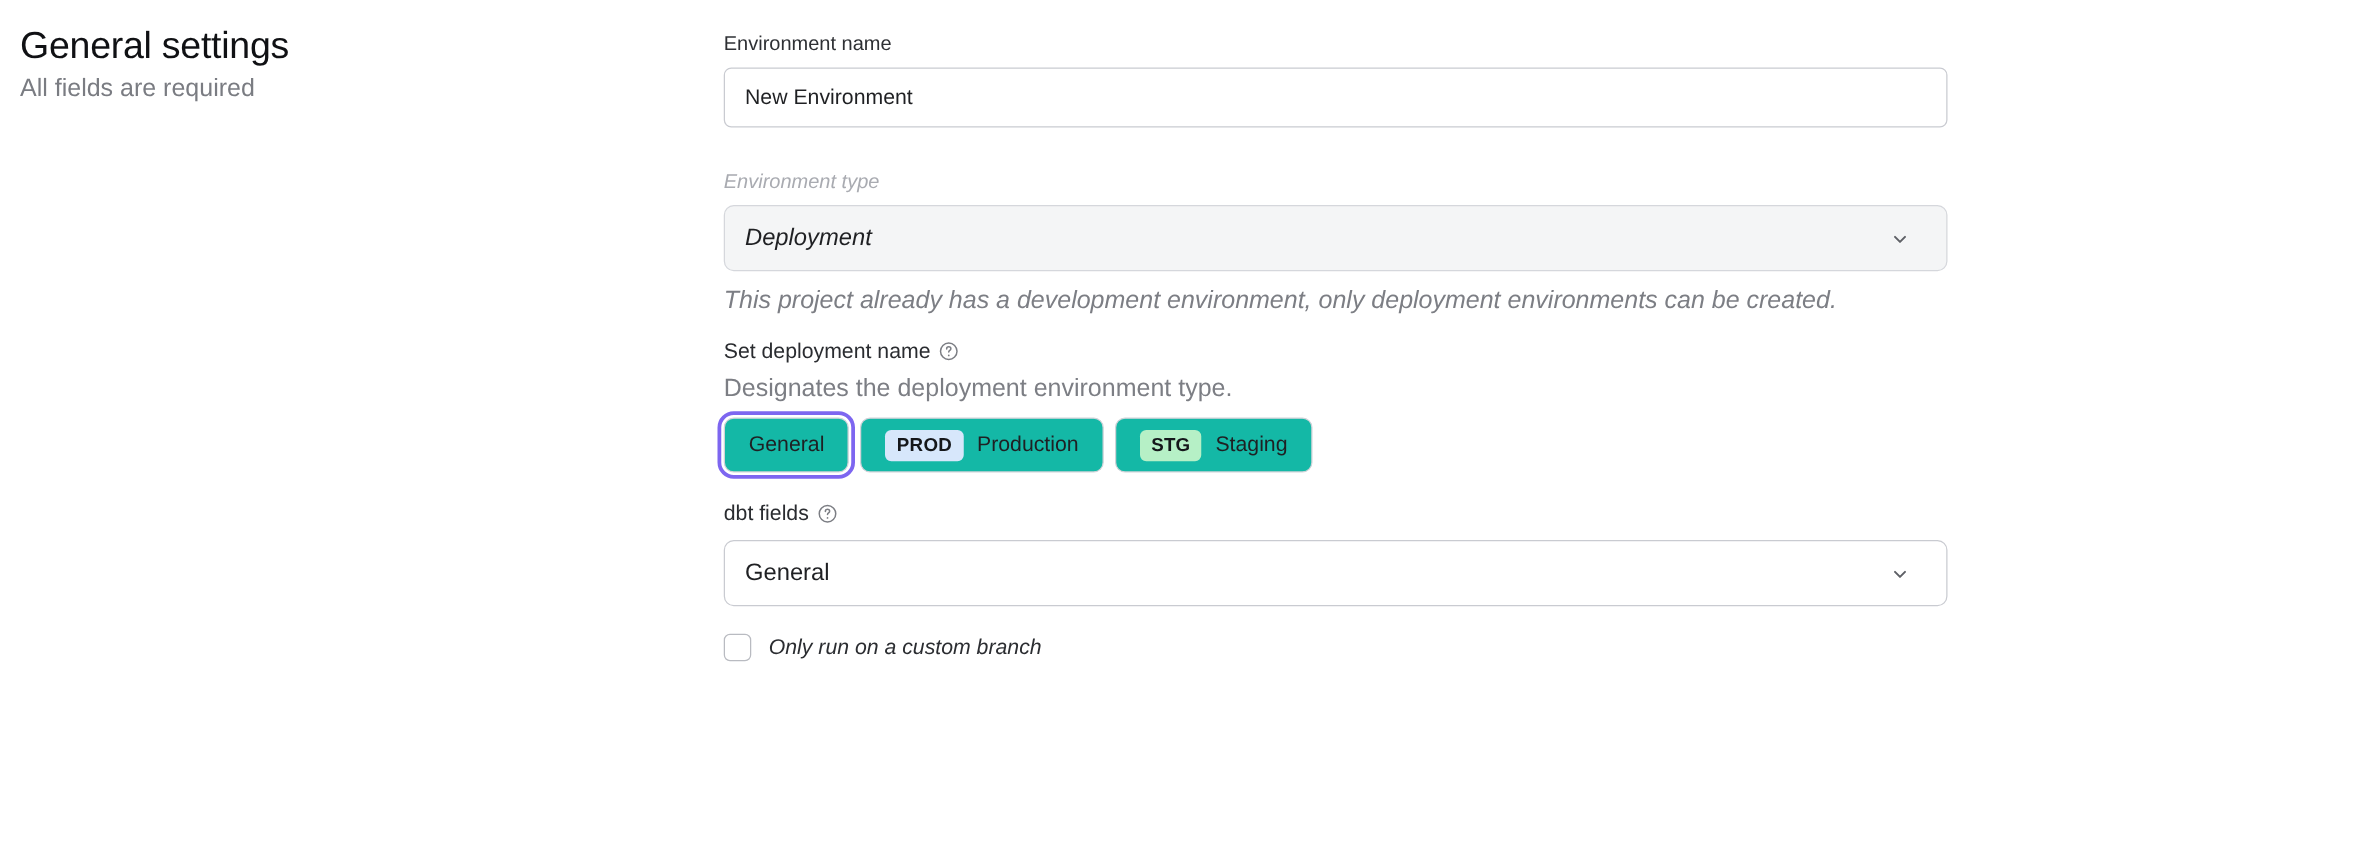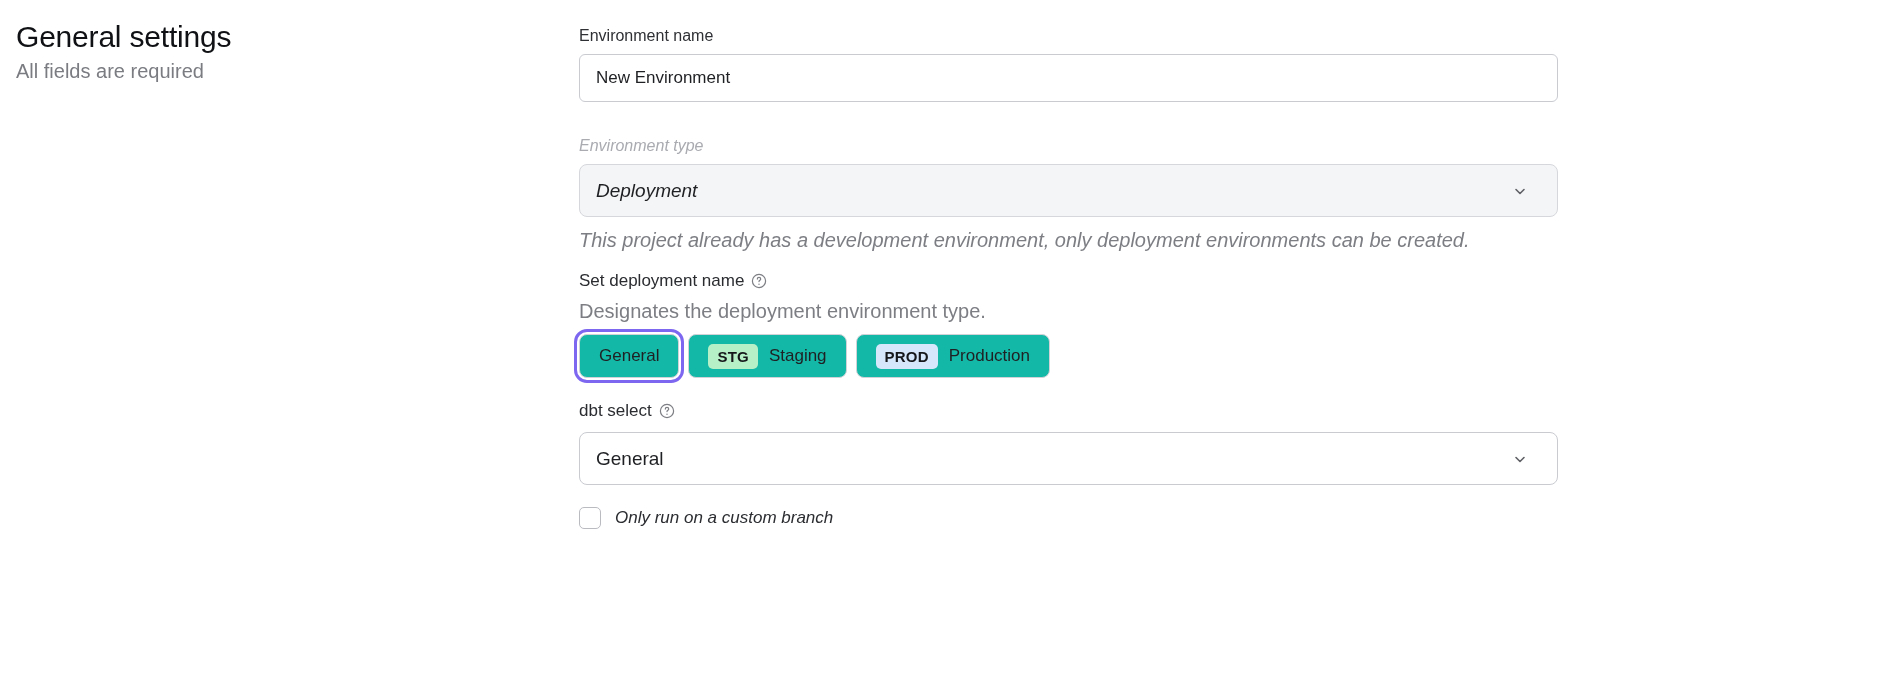--- a/index.html
+++ b/index.html
@@ -237,33 +237,33 @@
           </svg>
         </span>
       </div>
       <div class="help-text mt-8">Designates the deployment environment type.</div>
 
       <div class="option-row mt-12">
         <div class="option-card selected">
           <span>General</span>
         </div>
         <div class="option-card">
+          <span class="badge" style="background:#d7e7fb;">PROD</span>
+          <span>Production</span>
+        </div>
+        <div class="option-card">
           <span class="badge" style="background:#b6f0c6;">STG</span>
           <span>Staging</span>
         </div>
-        <div class="option-card">
-          <span class="badge" style="background:#d7e7fb;">PROD</span>
-          <span>Production</span>
-        </div>
       </div>
     </div>
 
     <div class="mt-22">
       <div class="section-title">
-        <span>dbt select</span>
+        <span>dbt fields</span>
         <span class="help-icon">
           <svg viewBox="0 0 16 16" width="16" height="16" fill="none" stroke="currentColor" stroke-width="1.2">
             <circle cx="8" cy="8" r="6.6"></circle>
             <path d="M6.3 6.1c0-1 .8-1.7 1.7-1.7s1.7.6 1.7 1.6c0 1.3-1.7 1.3-1.7 2.6" stroke-linecap="round"></path>
             <circle cx="8" cy="11.3" r="0.7" fill="currentColor" stroke="none"></circle>
           </svg>
         </span>
       </div>
       <div class="select-box plain mt-10">
         <span class="select-value">General</span>

